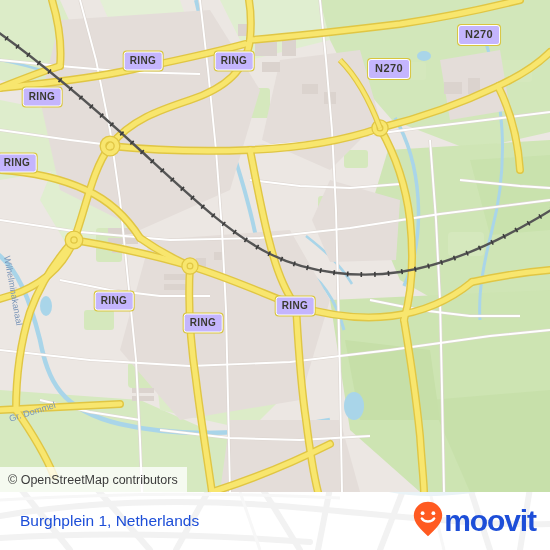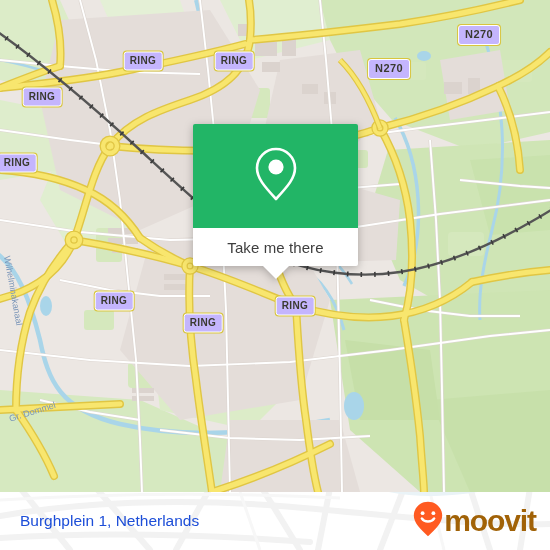--- a/index.html
+++ b/index.html
@@ -157,21 +157,21 @@
   }
   #brand-logo {
     position: absolute;
     right: 14px;
     top: 50%;
     transform: translateY(-50%);
     display: flex;
     align-items: center;
   }
   #brand-wordmark {
-    color: #a16207;
+    color: #1d4ed8;
     font-family: "Liberation Sans", sans-serif;
     font-size: 30px;
     font-weight: bold;
     letter-spacing: -1.1px;
     line-height: 1;
     margin-left: 1px;
   }
 </style>
 </head>
 <body>
@@ -384,35 +384,24 @@
     <div class="shield" style="left:234px; top:61px;">RING</div>
     <div class="shield" style="left:114px; top:301px;">RING</div>
     <div class="shield" style="left:203px; top:323px;">RING</div>
     <div class="shield" style="left:295px; top:306px;">RING</div>
     <div class="shield big" style="left:389px; top:69px;">N270</div>
     <div class="shield big" style="left:479px; top:35px;">N270</div>
 
     <div class="water-label" style="left:12px; top:255px; transform: rotate(80deg);">Wilhelminakanaal</div>
     <div class="water-label" style="left:8px; top:414px; transform: rotate(-17deg);">Gr. Dommel</div>
 
-    <div id="popup-card">
-      <div id="popup-green">
-        <span id="popup-pin-icon">
-          <svg width="48" height="58" viewBox="0 0 48 58">
-            <path d="M24 4 C 13.5 4, 5 12.5, 5 23 C 5 33, 12 41, 24 54 C 36 41, 43 33, 43 23 C 43 12.5, 34.5 4, 24 4 Z" fill="none" stroke="#ffffff" stroke-width="2.6" stroke-linejoin="round"></path>
-            <circle cx="24" cy="22" r="7.6" fill="#ffffff"></circle>
-          </svg>
-        </span>
-      </div>
-      <div id="popup-white">
-        <span id="popup-action-label">Take me there</span>
-      </div>
-      <div id="popup-tail"></div>
+
+    <div id="attribution-bar">
+      <span id="attribution-text">© OpenStreetMap contributors</span>
     </div>
-
   </div>
 
   <div id="footer-bar">
     <svg id="footer-watermark" width="550" height="58" viewBox="0 0 550 58">
       <g stroke="#f2f2f2" stroke-width="6" fill="none" stroke-linecap="round">
         <path d="M20 -4 L70 58"></path>
         <path d="M96 -4 L150 58"></path>
         <path d="M210 -4 L176 58"></path>
         <path d="M262 -4 L300 58"></path>
         <path d="M330 -4 L318 58"></path>

